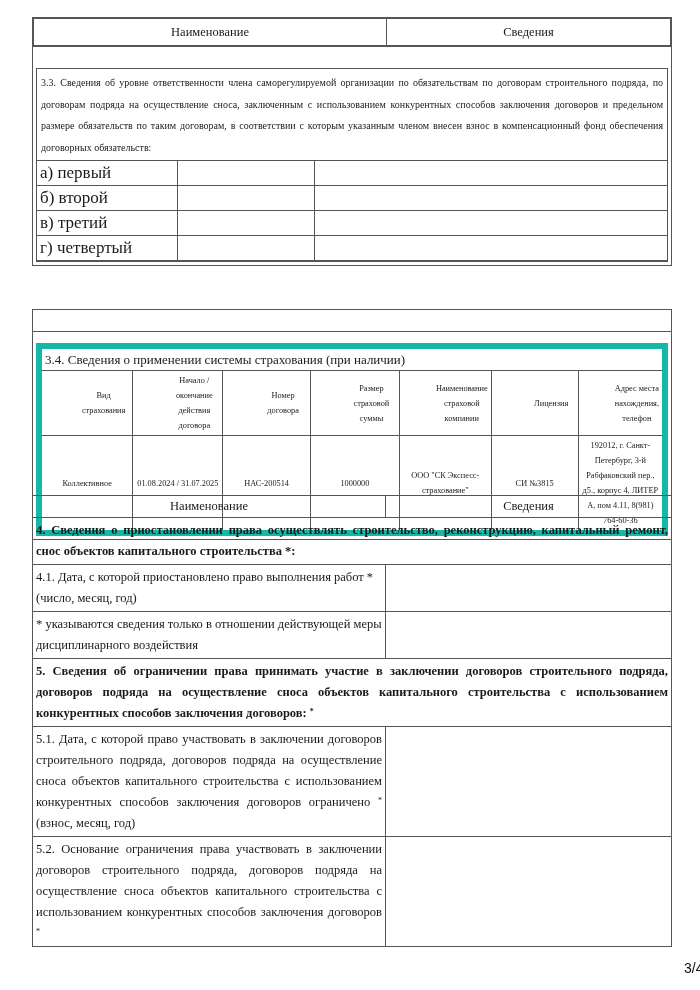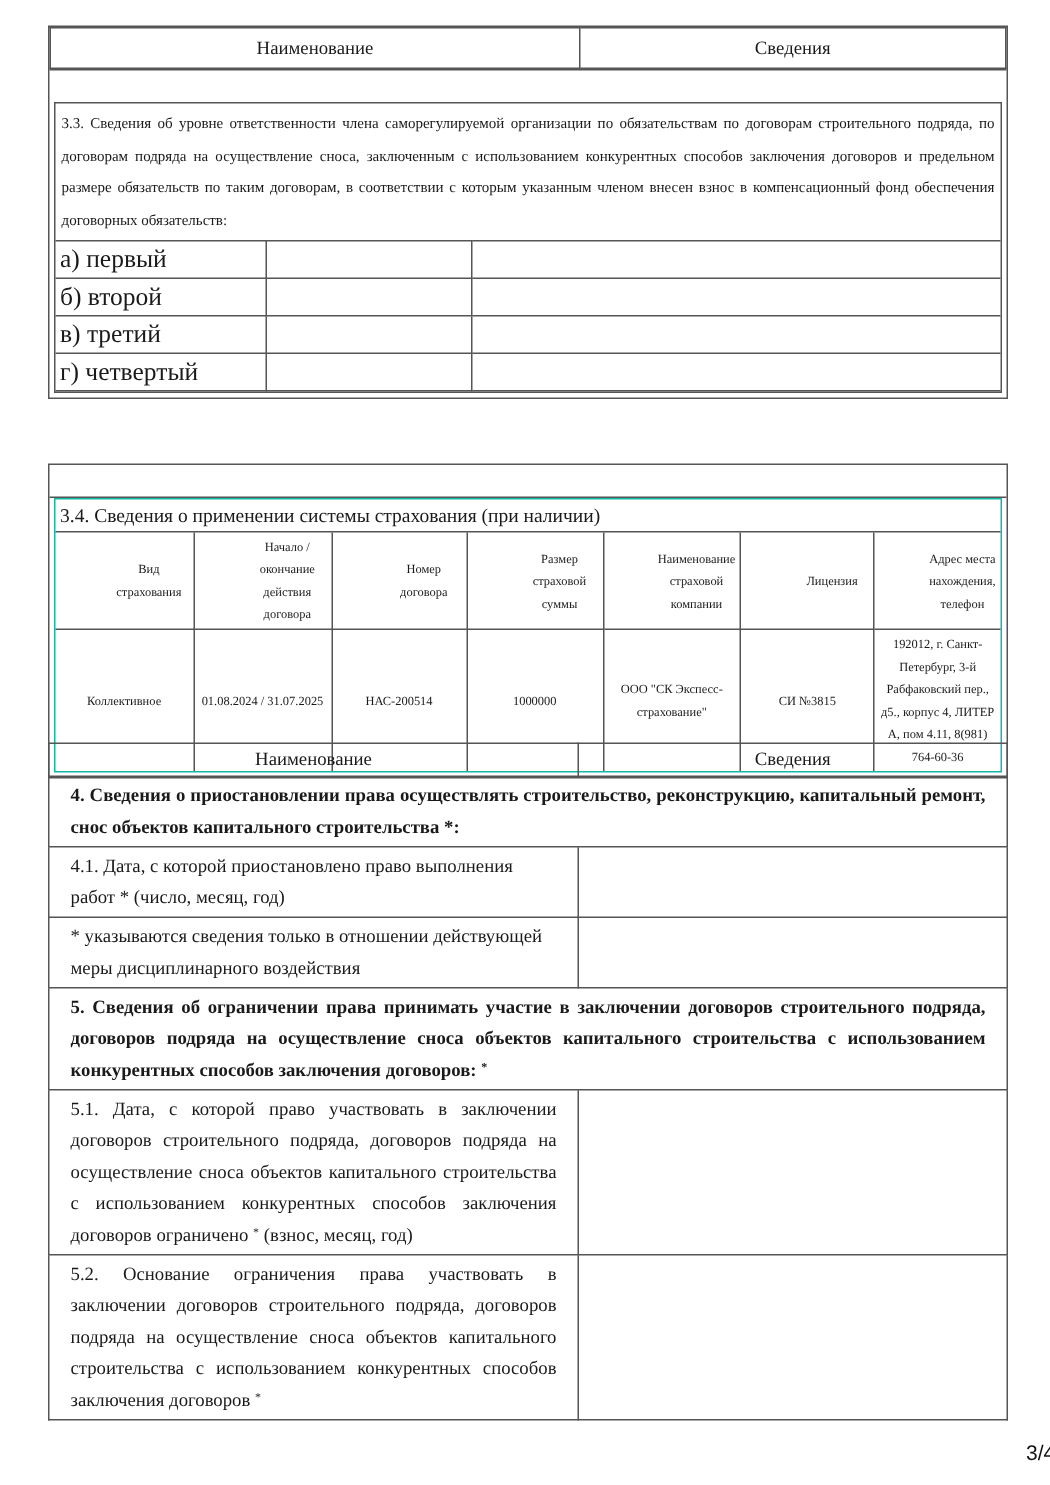--- a/index.html
+++ b/index.html
@@ -30,35 +30,35 @@
       padding: 3px 4px 2px 4px;
     }
     .lvl-row td { height: 24.5px; }
 
     
     .block2 {
       position: absolute; left: 32px; top: 309px; width: 640px;
       border: 1px solid #555;
     }
     .block2 .blank-top { height: 22px; border-bottom: 1px solid #555; }
-    .inner34 { margin: 0 3px 3px 3px; border: 1px solid #14b8a6; }
+    .inner34 { margin: 11px 3px 3px 3px; border: 6px solid #14b8a6; }
     .t34-title { font-size: 13px; padding: 3px 3px; height: 22px; border-bottom: 1px solid #555; }
     .ins td { font-size: 8.3px; text-align: center; padding: 2px 3px; line-height: 15px; }
     .ins tr:first-child td { border-top: none; }
     .ins td:first-child { border-left: none; }
     .ins td:last-child { border-right: none; }
     .ins tr:last-child td { border-bottom: none; }
     .ins .h td { height: 33px; padding-left: 36px; }
     .ins .d td { height: 86px; }
 
     
     .block3 {
       position: absolute; left: 32px; top: 495px; width: 640px;
     }
-    .t3 td { font-size: 12.5px; padding: 2px 14px; line-height: 21px; }
+    .t3 td { font-size: 12.5px; padding: 2px 3px; line-height: 21px; }
     .t3 .hdr td { text-align: center; height: 22px; padding: 0; }
     .t3 .bold { font-weight: bold; text-align: justify; }
     .t3 .just { text-align: justify; }
     .t3 td.left { width: 353px; }
     sup { font-size: 8px; vertical-align: top; position: relative; top: -2px; }
 
     .page-num {
       position: absolute; left: 664px; top: 960px;
       font-family: "Liberation Sans", sans-serif; font-size: 14px; color: #111; margin-left: 20px;
     }

